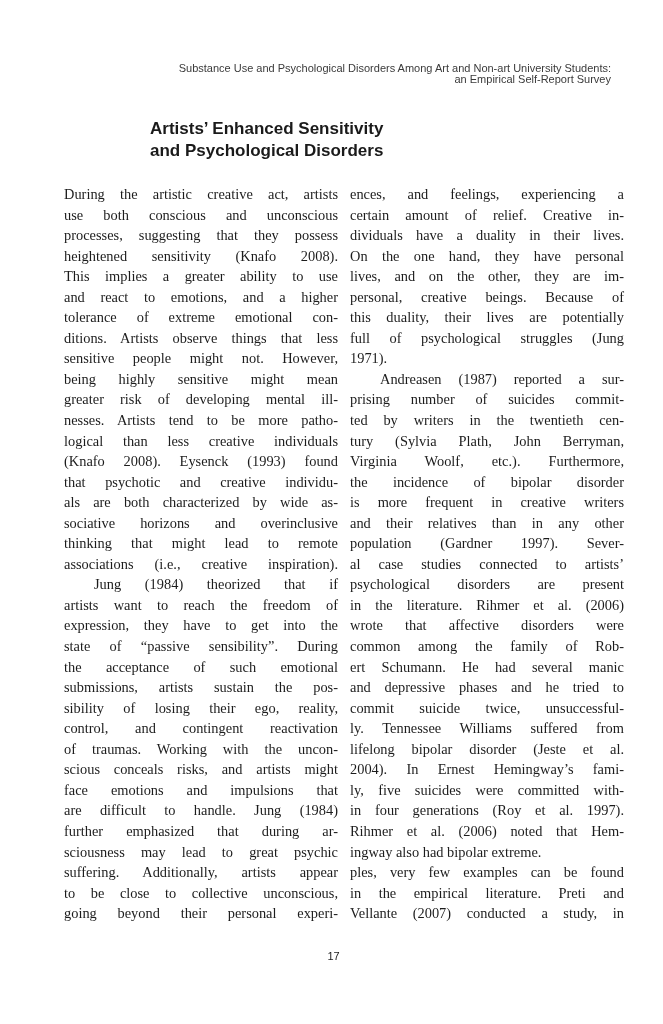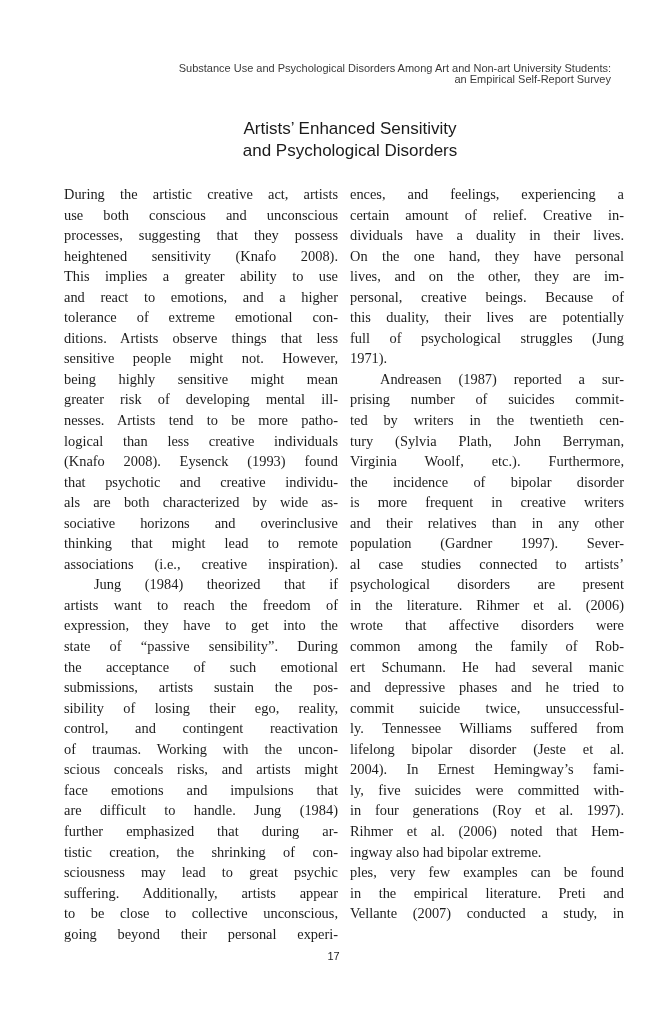--- a/index.html
+++ b/index.html
@@ -5,22 +5,22 @@
   html, body { margin: 0; padding: 0; background: #ffffff; }
   body { width: 663px; height: 1024px; position: relative; overflow: hidden; }
   .running-header {
     position: absolute; top: 63px; right: 52px; width: 440px;
     text-align: right; font-family: "Liberation Sans", sans-serif;
     font-size: 11px; line-height: 11px; color: #3a3a3a;
   }
   .running-header div { white-space: nowrap; }
   .section-title {
     position: absolute; top: 118px; left: 150px; width: 400px;
-    text-align: center; font-family: "Liberation Sans", sans-serif;
-    font-weight: normal; font-size: 17px; line-height: 22px; color: #1a1a1a;
+    text-align: left; font-family: "Liberation Sans", sans-serif;
+    font-weight: bold; font-size: 17px; line-height: 22px; color: #1a1a1a;
   }
   .col {
     position: absolute; top: 184px; width: 274px;
     font-family: Liberation Serif, serif; font-size: 14.4px; color: #1c1c1c;
   }
   .col-left { left: 64px; }
   .col-right { left: 350px; }
   .line {
     height: 20.55px; line-height: 20.55px; white-space: nowrap;
     text-align: justify; text-align-last: justify; overflow: visible;
@@ -71,21 +71,20 @@
   <div class="line">state of “passive sensibility”. During</div>
   <div class="line">the acceptance of such emotional</div>
   <div class="line">submissions, artists sustain the pos-</div>
   <div class="line">sibility of losing their ego, reality,</div>
   <div class="line">control, and contingent reactivation</div>
   <div class="line">of traumas. Working with the uncon-</div>
   <div class="line">scious conceals risks, and artists might</div>
   <div class="line">face emotions and impulsions that</div>
   <div class="line">are difficult to handle. Jung (1984)</div>
   <div class="line">further emphasized that during ar-</div>
-  <div class="line">tistic creation, the shrinking of con-</div>
   <div class="line">sciousness may lead to great psychic</div>
   <div class="line">suffering. Additionally, artists appear</div>
   <div class="line">to be close to collective unconscious,</div>
   <div class="line">going beyond their personal experi-</div>
 </div>
 
 <div class="col col-right">
   <div class="line">ences, and feelings, experiencing a</div>
   <div class="line">certain amount of relief. Creative in-</div>
   <div class="line">dividuals have a duality in their lives.</div>

